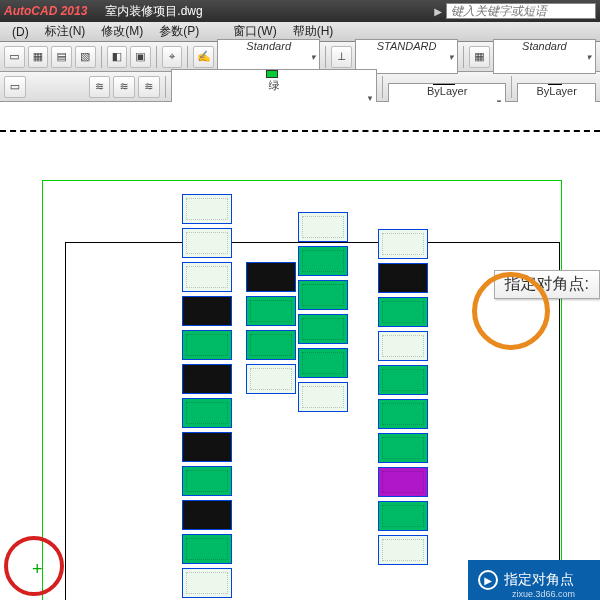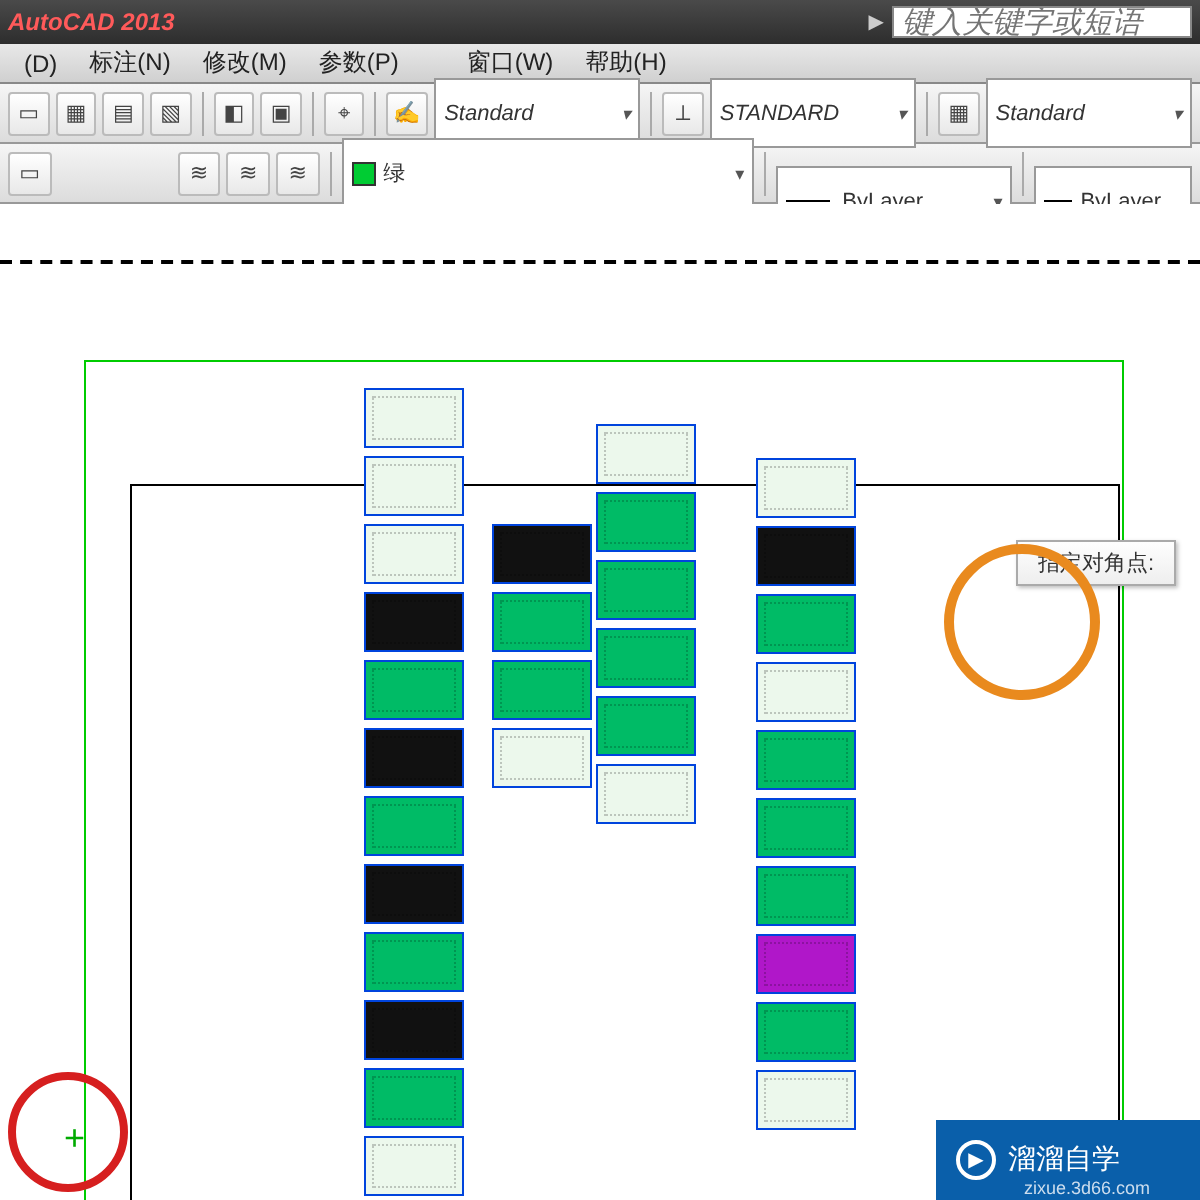--- a/index.html
+++ b/index.html
@@ -4,67 +4,68 @@
 <style>
 * { margin: 0; padding: 0; box-sizing: border-box; font-family: "Microsoft YaHei", Arial, sans-serif; }
 body { width: 600px; height: 600px; background: #fff; overflow: hidden; position: relative; }
 
 
 .titlebar { height: 22px; background: linear-gradient(#4a4a4a,#2d2d2d); display: flex; align-items: center; padding: 0 4px; color: #ddd; font-size: 12px; }
 .titlebar .app { color:#ff5a5a; font-weight:bold; font-style:italic; }
 .titlebar .file { color:#fff; margin-left:18px; }
 .searchwrap { margin-left:auto; display:flex; align-items:center; gap:4px; }
 .searchwrap .arrow { color:#ccc; font-size:10px; }
-.searchwrap input { height:16px; width:150px; background:#fff; border:1px solid #888; font-size:15px; padding:0 4px; color:#888; font-style:italic; }
+.searchwrap input { height:16px; width:150px; background:#fff; border:1px solid #888; font-size:12px; padding:0 4px; color:#888; font-style:italic; }
 
 
 .menubar { height: 20px; background: linear-gradient(#e8e8e8,#d0d0d0); border-bottom:1px solid #888; display:flex; align-items:center; font-size:12px; color:#222; padding-left:4px; }
 .menubar span { padding:0 8px; cursor:default; }
 
 
 .toolrow { height: 30px; background: linear-gradient(#f5f5f5,#dcdcdc); border-bottom:1px solid #999; display:flex; align-items:center; padding:0 4px; gap:3px; font-size:11px; }
 .tbtn { width:22px; height:22px; border:1px solid #bbb; background:linear-gradient(#fff,#e8e8e8); border-radius:2px; display:flex; align-items:center; justify-content:center; font-size:11px; color:#444; }
 .vsep { width:1px; height:22px; background:#aaa; margin:0 2px; }
-.combo { height:35px; border:1px solid #999; background:#fff; display:flex; align-items:center; padding:0 4px; font-size:11px; color:#333; position:relative; }
+.combo { height:35px; border:1px solid #999; background:#fff; display:flex; align-items:center; padding:0 4px; font-size:11px; color:#333; position:relative;flex-direction:column; }
 .combo .sw { width:12px; height:12px; border:1px solid #333; margin-right:4px; }
 .combo .dd { margin-left:auto; color:#555; font-size:9px; padding-left:6px; }
 .combo.style { width:110px; font-style:italic; }
 .combo.layer { width:210px; }
 .combo.bylayer { width:120px;margin-top:28px; }
 
 
 .canvas { position:absolute; left:0; top:102px; width:600px; height:498px; background:#fff; }
 .dashed-top { position:absolute; top:28px; left:0; width:600px; height:0; border-top:2px dashed #000; }
 
 .outer-green { position:absolute; left:42px; top:78px; width:520px; height:430px; border:1px solid #0c0; }
 .inner-black { position:absolute; left:65px; top:140px; width:495px; height:440px; border:1px solid #000; }
 
 .thumbcol { position:absolute; display:flex; flex-direction:column; gap:4px; }
 .thumb { width:50px; height:30px; border:1.5px solid #04d; background:#0b6; position:relative; }
 .thumb.light { background:#ecf8ec; }
 .thumb.dark { background:#111; }
 .thumb.mag { background:#b017c9; }
 .thumb::after { content:""; position:absolute; inset:3px; border:1px dotted rgba(0,0,0,.2); }
 
-.tooltip { position:absolute; right:12px; top:168px; background:linear-gradient(#fefefe,#eee); border:1px solid #aaa; padding:3px 10px; font-size:11px; color:#333; box-shadow:1px 1px 2px rgba(0,0,0,.25); }
+.tooltip { position:absolute; right:0; top:168px; background:linear-gradient(#fefefe,#eee); border:1px solid #aaa; padding:3px 10px; font-size:16px; color:#333; box-shadow:1px 1px 2px rgba(0,0,0,.25); }
 
 .anno-circle { position:absolute; border-radius:50%; background:transparent; }
 .anno-red { left:4px; bottom:4px; width:60px; height:60px; border:4px solid #d61f1f; }
 .anno-orange { right:50px; top:170px; width:78px; height:78px; border:5px solid #e98a1e; }
 .cross { position:absolute; left:32px; bottom:20px; color:#0a0; font-size:18px; }
 
 .watermark { position:absolute; right:0; bottom:0; width:132px; height:40px; background:#0a5faa; color:#fff; display:flex; align-items:center; gap:6px; padding:0 10px; font-size:14px; }
 .watermark .play { width:20px; height:20px; border:2px solid #fff; border-radius:50%; display:flex; align-items:center; justify-content:center; font-size:10px; }
 .watermark .sub { position:absolute; right:25px; bottom:1px; font-size:9px; color:#cde; }
 </style>
 </head>
 <body>
 
 <div class="titlebar">
   <span class="app">AutoCAD 2013</span>
+  <span class="file">室内装修项目.dwg</span>
   <div class="searchwrap">
     <span class="arrow">▶</span>
     <input placeholder="键入关键字或短语" style="">
   </div>
 </div>
 
 <div class="menubar">
   <span>(D)</span>
   <span>标注(N)</span>
   <span>修改(M)</span>
@@ -177,15 +178,15 @@
 
   <div class="tooltip">指定对角点:</div>
   <span class="cross">+</span>
   <div class="anno-circle anno-orange"></div>
 </div>
 
 <div class="anno-circle anno-red"></div>
 
 <div class="watermark">
   <div class="play">▶</div>
-  <span>溜溜自学</span>
+  <span>指定对角点</span>
   <span class="sub">zixue.3d66.com</span>
 </div>
 
 </body></html>

